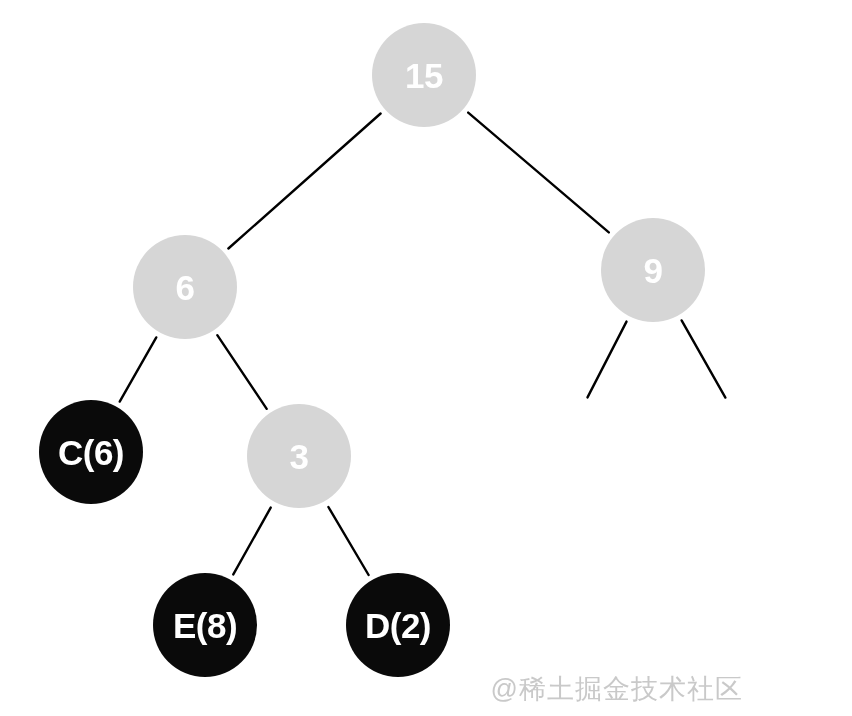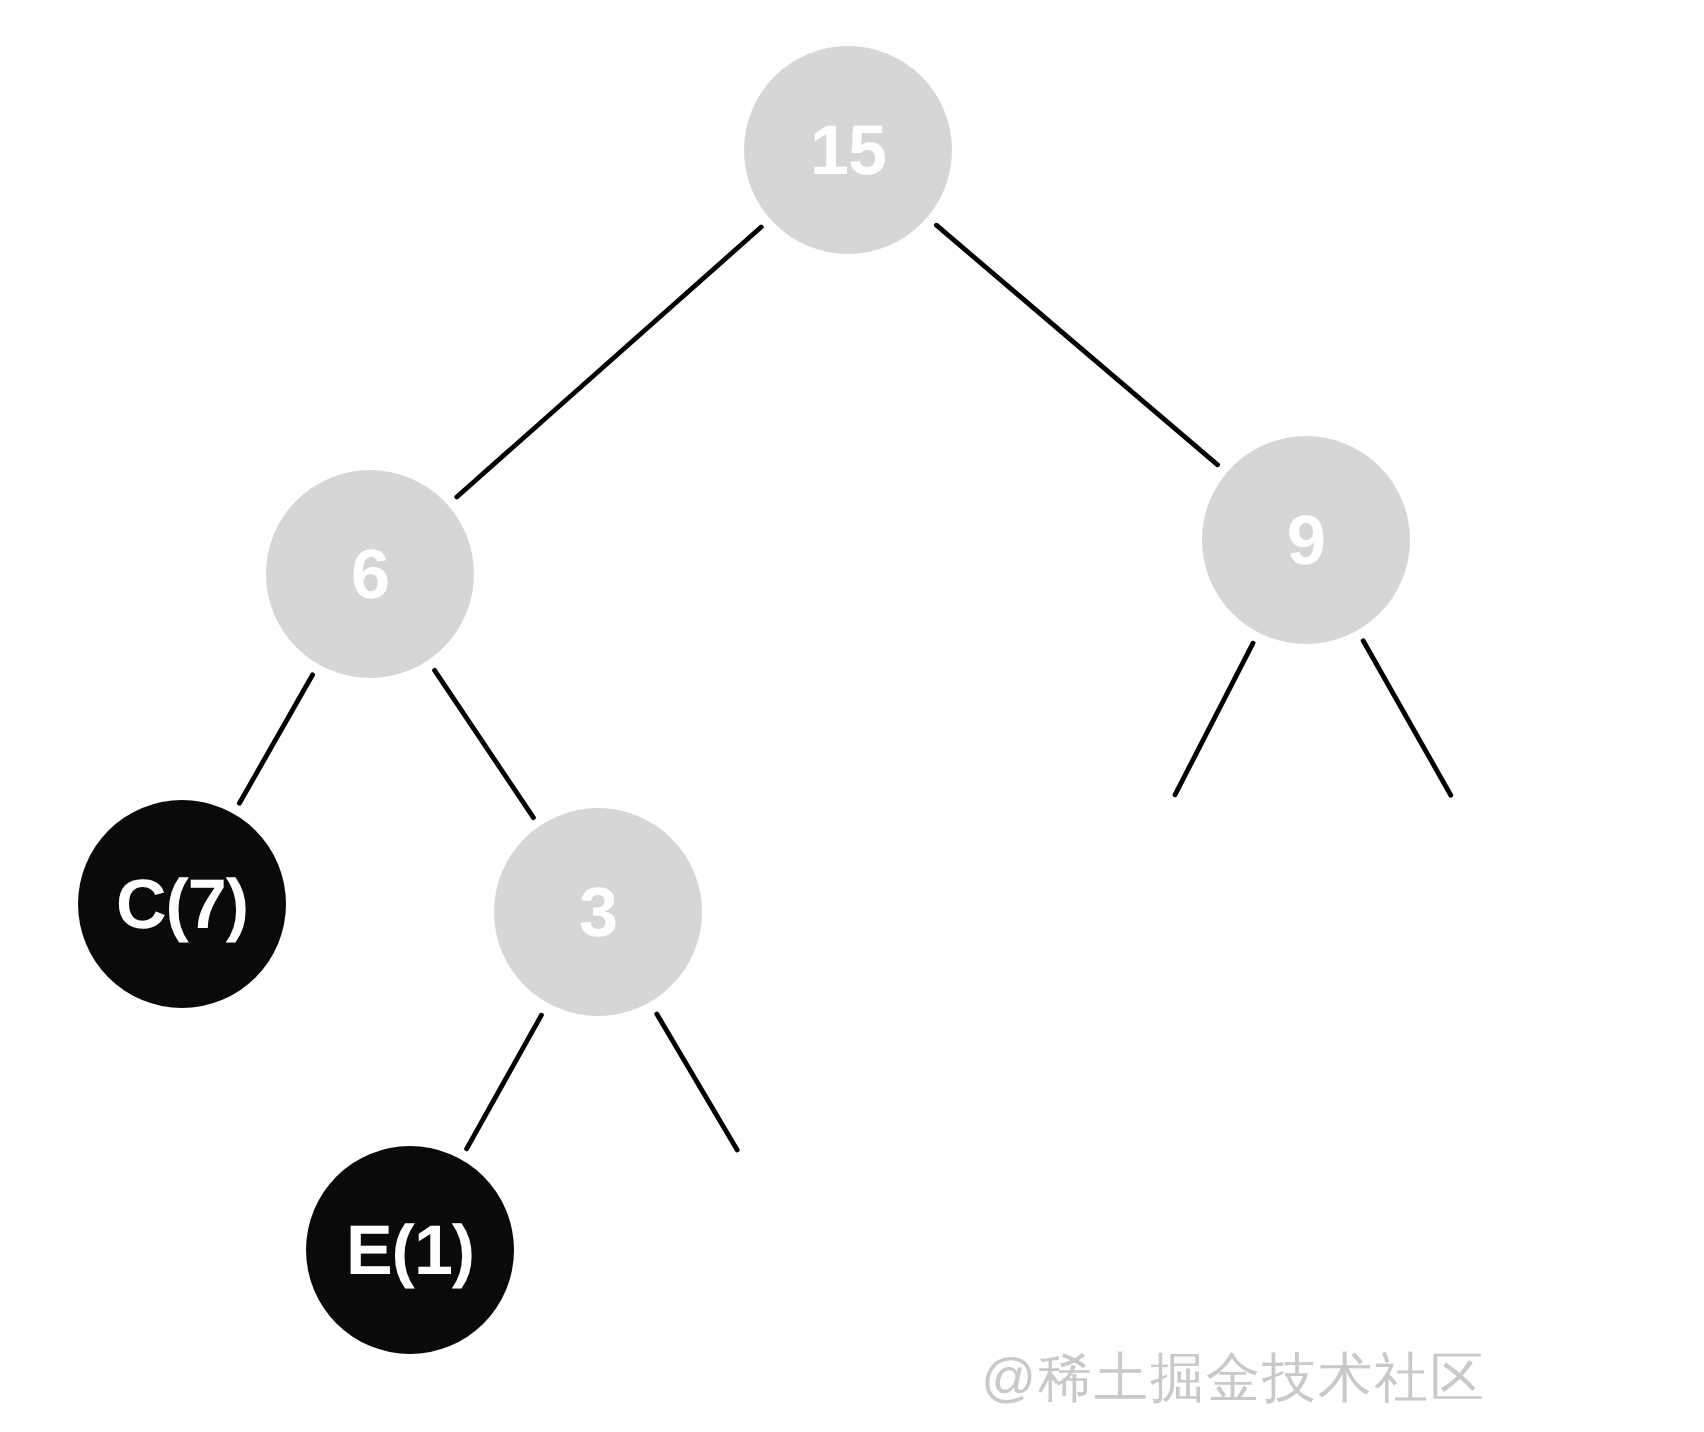--- a/index.html
+++ b/index.html
@@ -73,29 +73,32 @@
 
   <div class="node internal" style="left:133px;top:235px">
     <span class="node-label">6</span>
   </div>
 
   <div class="node internal" style="left:601px;top:218px">
     <span class="node-label">9</span>
   </div>
 
   <div class="node leaf" style="left:39px;top:400px">
-    <span class="node-label">C(7)</span>
+    <span class="node-label">C(6)</span>
   </div>
 
   <div class="node internal" style="left:247px;top:404px">
     <span class="node-label">3</span>
   </div>
 
 
 
   <div class="node leaf" style="left:153px;top:573px">
-    <span class="node-label">E(1)</span>
+    <span class="node-label">E(8)</span>
   </div>
 
+  <div class="node leaf" style="left:346px;top:573px">
+    <span class="node-label">D(2)</span>
+  </div>
 
   <div class="watermark">@稀土掘金技术社区</div>
 
 </div>
 
 </body></html>

